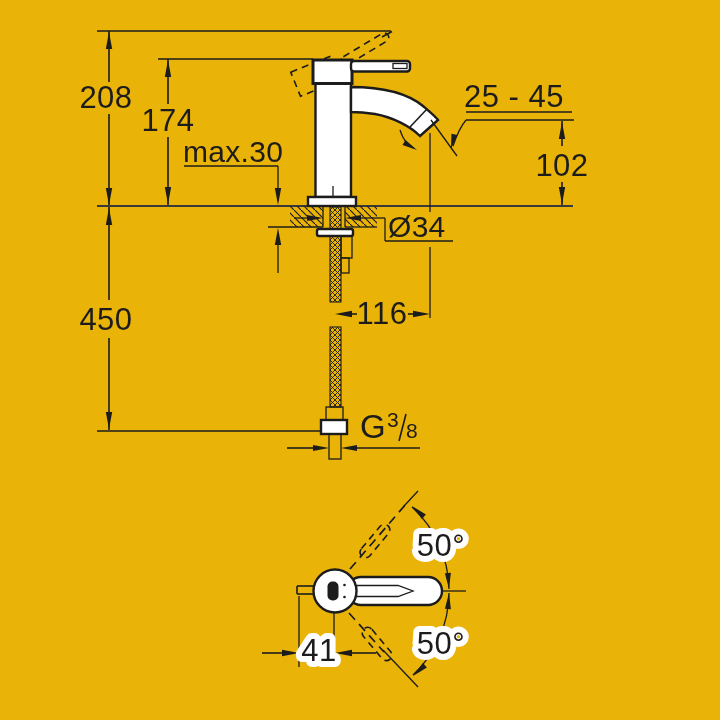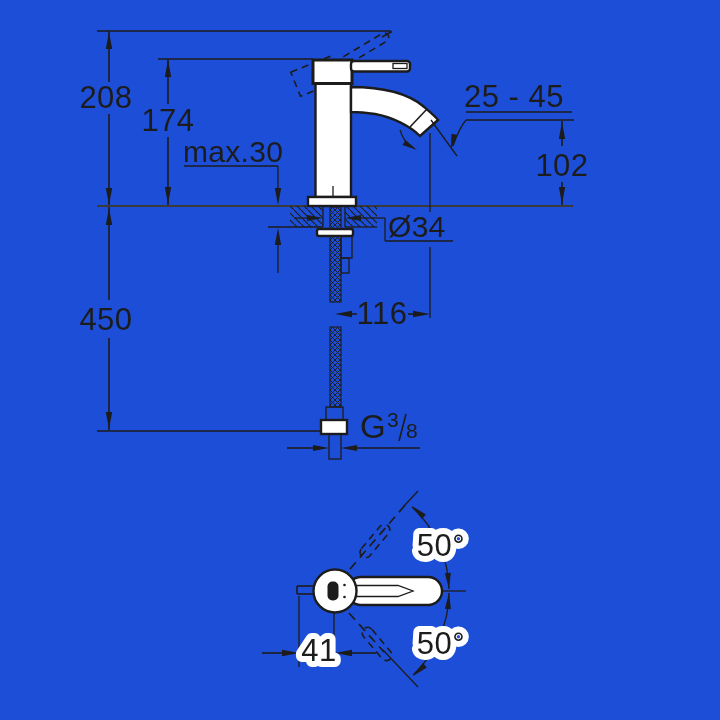--- a/index.html
+++ b/index.html
@@ -1,16 +1,16 @@
 <!DOCTYPE html>
 <html><head>
 <meta charset="utf-8">
 <style>
   html,body{margin:0;padding:0;background:#fff}
-  .canvas{position:relative;width:720px;height:720px;background:#1d4ed8;overflow:hidden}
+  .canvas{position:relative;width:720px;height:720px;background:#eab308;overflow:hidden}
   svg{position:absolute;left:0;top:0}
   .ln{stroke:#1c1c1c;stroke-width:1.6;fill:none;stroke-linecap:butt}
   .thin{stroke-width:1.3}
   .deckln{stroke:#3a3a3a;stroke-width:2.2;fill:none}
   .out{stroke:#1c1c1c;stroke-width:2.4;fill:#ffffff}
   .out3{stroke:#1c1c1c;stroke-width:3;fill:#ffffff}
   .dash{stroke:#1c1c1c;stroke-width:1.7;fill:none;stroke-dasharray:9 6}
   .dashf{stroke:#1c1c1c;stroke-width:1.6;fill:none;stroke-dasharray:7 5}
   .arr{fill:#1c1c1c;stroke:none}
   text{font-family:"Liberation Sans","DejaVu Sans",sans-serif;fill:#1c1c1c}

